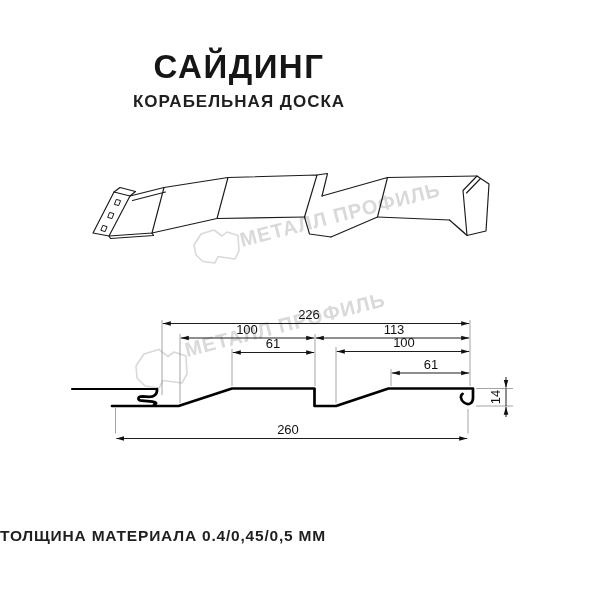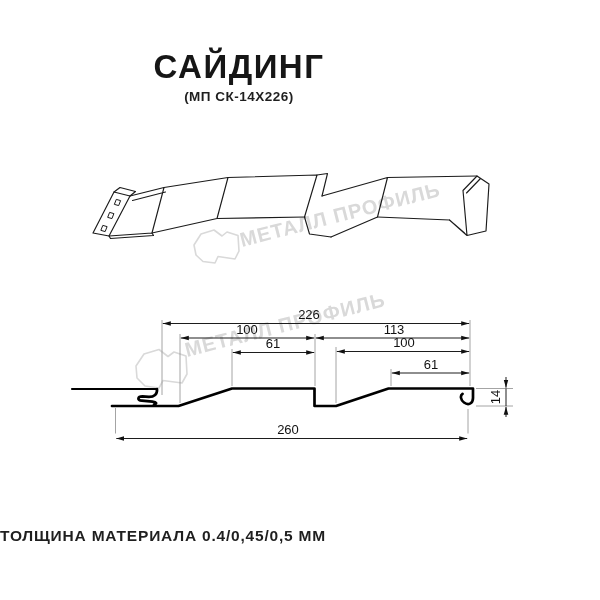--- a/index.html
+++ b/index.html
@@ -15,21 +15,21 @@
   .footer{position:absolute;top:527px;left:0;width:600px;text-align:left;
     font-size:15.5px;font-weight:700;letter-spacing:.8px;color:#1f1f1f;}
   svg text.dim{font-family:"Liberation Sans",sans-serif;font-size:13px;fill:#111;}
   svg text.wm{font-family:"Liberation Sans",sans-serif;font-size:20px;font-weight:700;letter-spacing:1px;}
 </style>
 </head>
 <body>
 
 <div class="header">
   <div class="title">САЙДИНГ</div>
-  <div class="model">(МП СК-14Х226)</div>
+  <div class="subtitle">КОРАБЕЛЬНАЯ ДОСКА</div>
 </div>
 
 <div class="drawing-area">
 <svg width="600" height="315" viewBox="0 150 600 315">
   <defs>
     <marker id="arr" markerWidth="10" markerHeight="8" refX="8" refY="4" markerUnits="userSpaceOnUse" orient="auto-start-reverse">
       <path d="M8,4 L0,6.3 L0,1.7 Z" fill="#111"></path>
     </marker>
   </defs>
 

